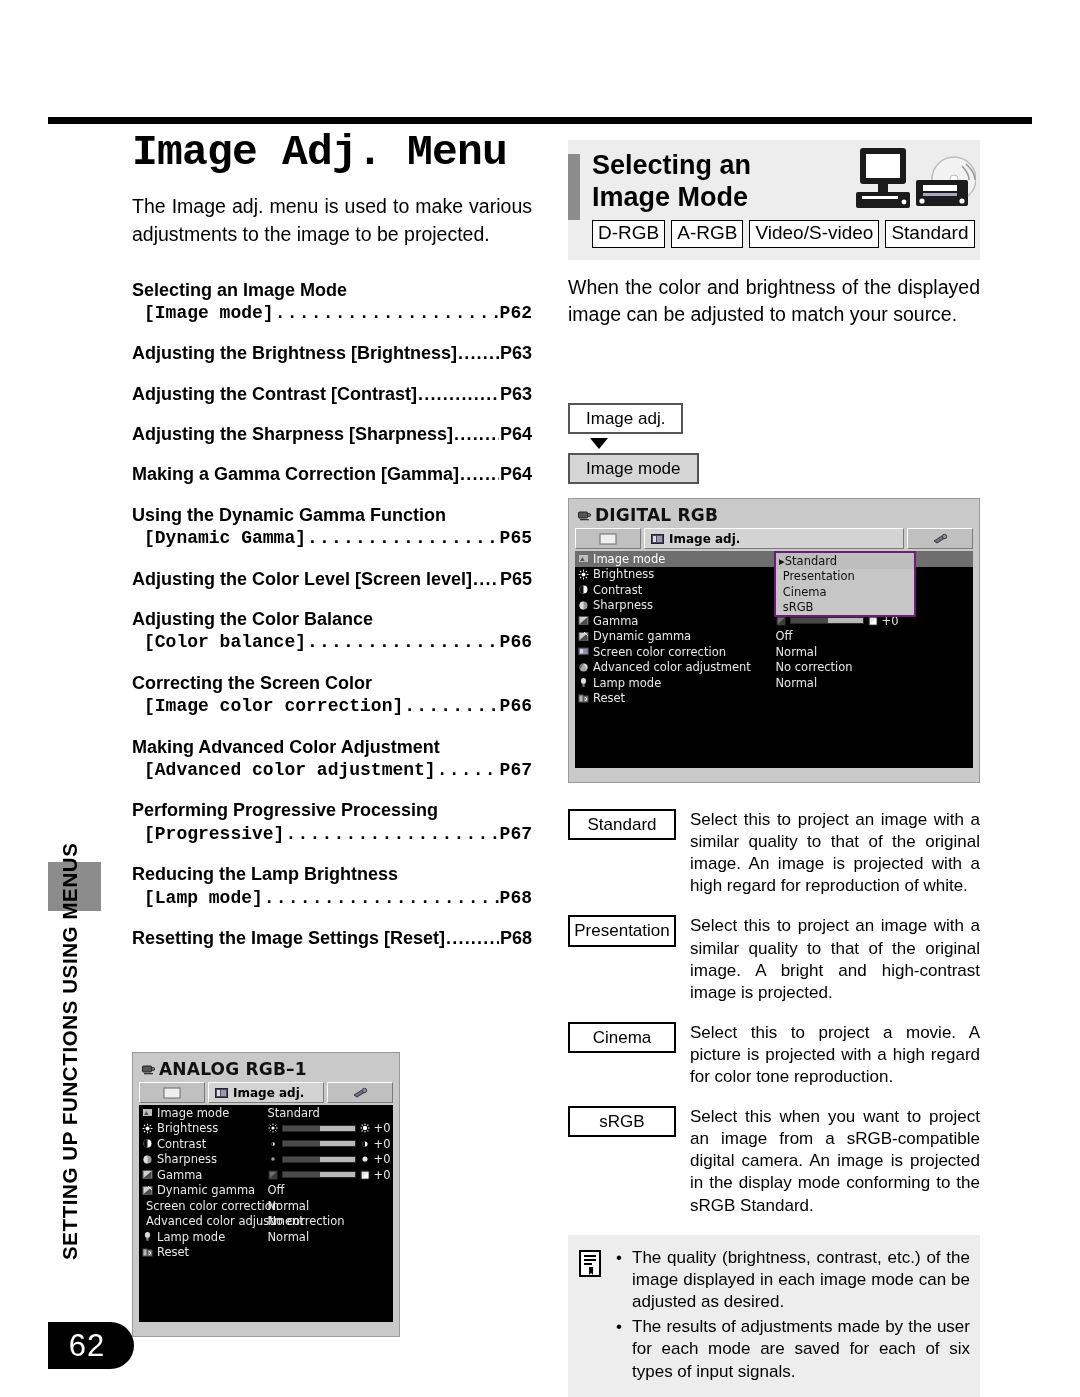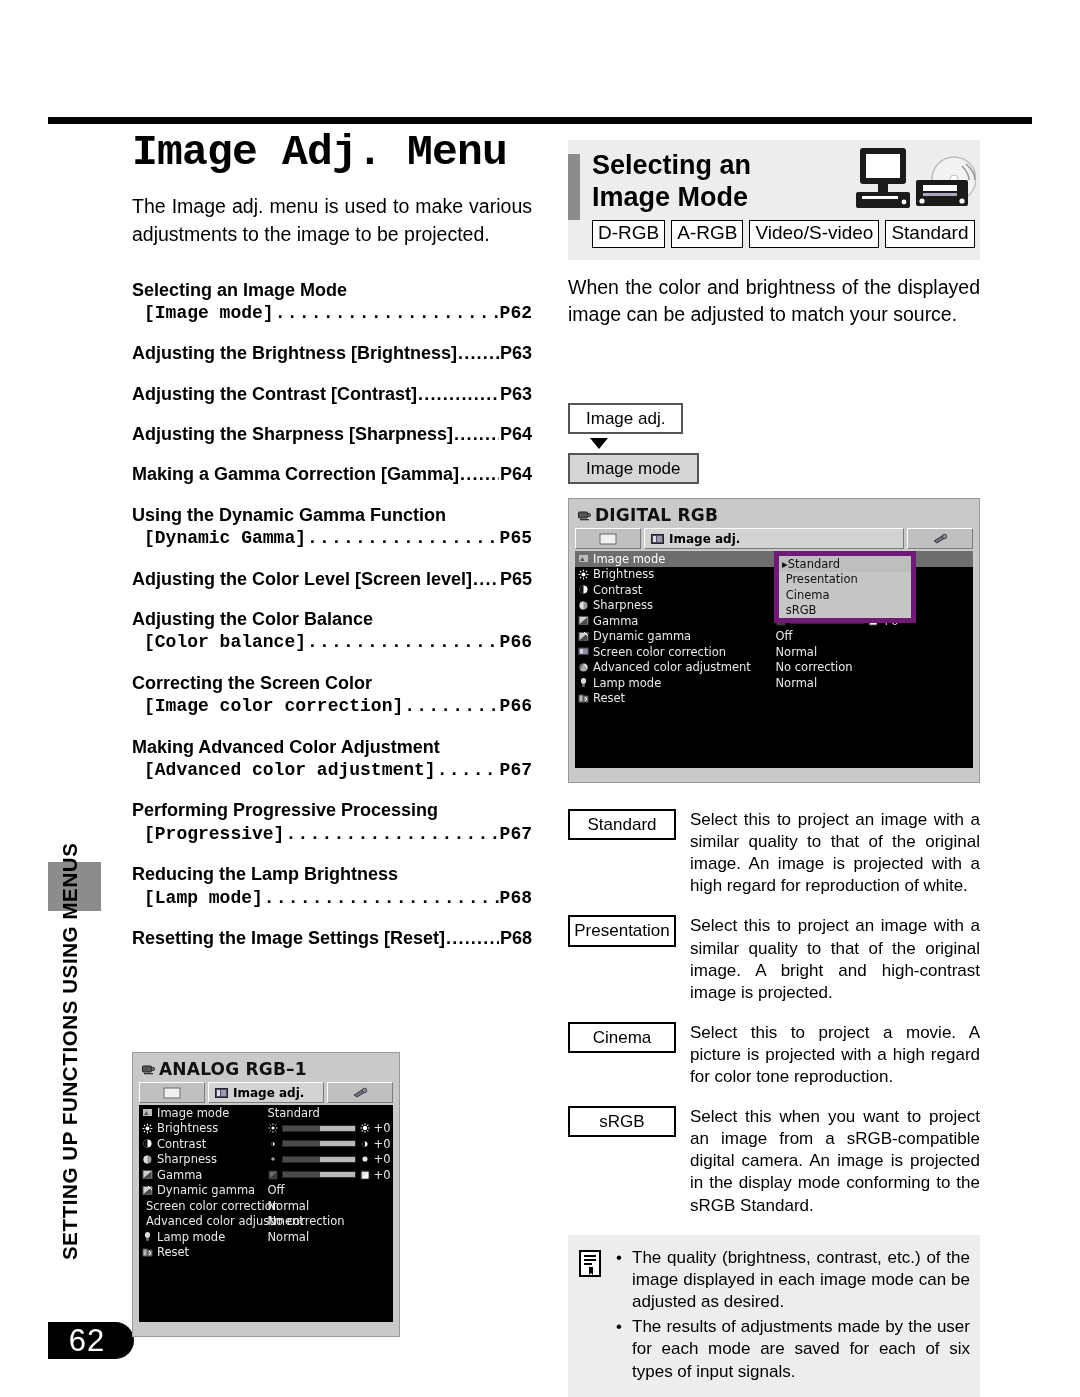--- a/index.html
+++ b/index.html
@@ -28,21 +28,21 @@
   .side-tab {
     position:absolute; left:-125px; top:1045px;
     width:390px; height:40px;
     transform:rotate(-90deg);
     display:flex; align-items:center; justify-content:flex-start;
     font-size:20.5px; font-weight:bold; letter-spacing:0.6px;
     white-space:nowrap;
   }
   .page-num {
     position:absolute; left:48px; top:1322px;
-    width:86px; height:37px;
+    width:86px; height:47px;
     background:#000; color:#fff;
     border-radius:0 26px 26px 0;
     display:flex; align-items:center; justify-content:center;
     font-size:31px; font-weight:normal; letter-spacing:1px;
     padding-right:8px;
   }
 
   
   .col-left { position:absolute; left:132px; top:130px; width:400px; }
   h1.title {
@@ -152,21 +152,21 @@
     background:linear-gradient(to right,#4a4a4a 0%,#4a4a4a 52%,#b9b9b9 52%,#b9b9b9 100%);
     border:1px solid #2a2a2a;
   }
   .sl-ic { display:inline-block; width:10px; height:10px; }
   .val { font-size:11.5px; }
 
   
   .osd-wrap { position:relative; }
   .dropdown {
     position:absolute; left:50%; top:0px; width:142px;
-    background:#c6c6c6; border:5px solid #701a75;
+    background:#c6c6c6; border:2px solid #701a75;
     padding:0;
   }
   .dd-item {
     font-size:11.5px; color:#111; height:15.5px;
     display:flex; align-items:center; padding-left:3px; white-space:nowrap;
   }
   .dd-item.first { background:#bdbdbd; }
 
   
   .modes { margin-top:26px; }

